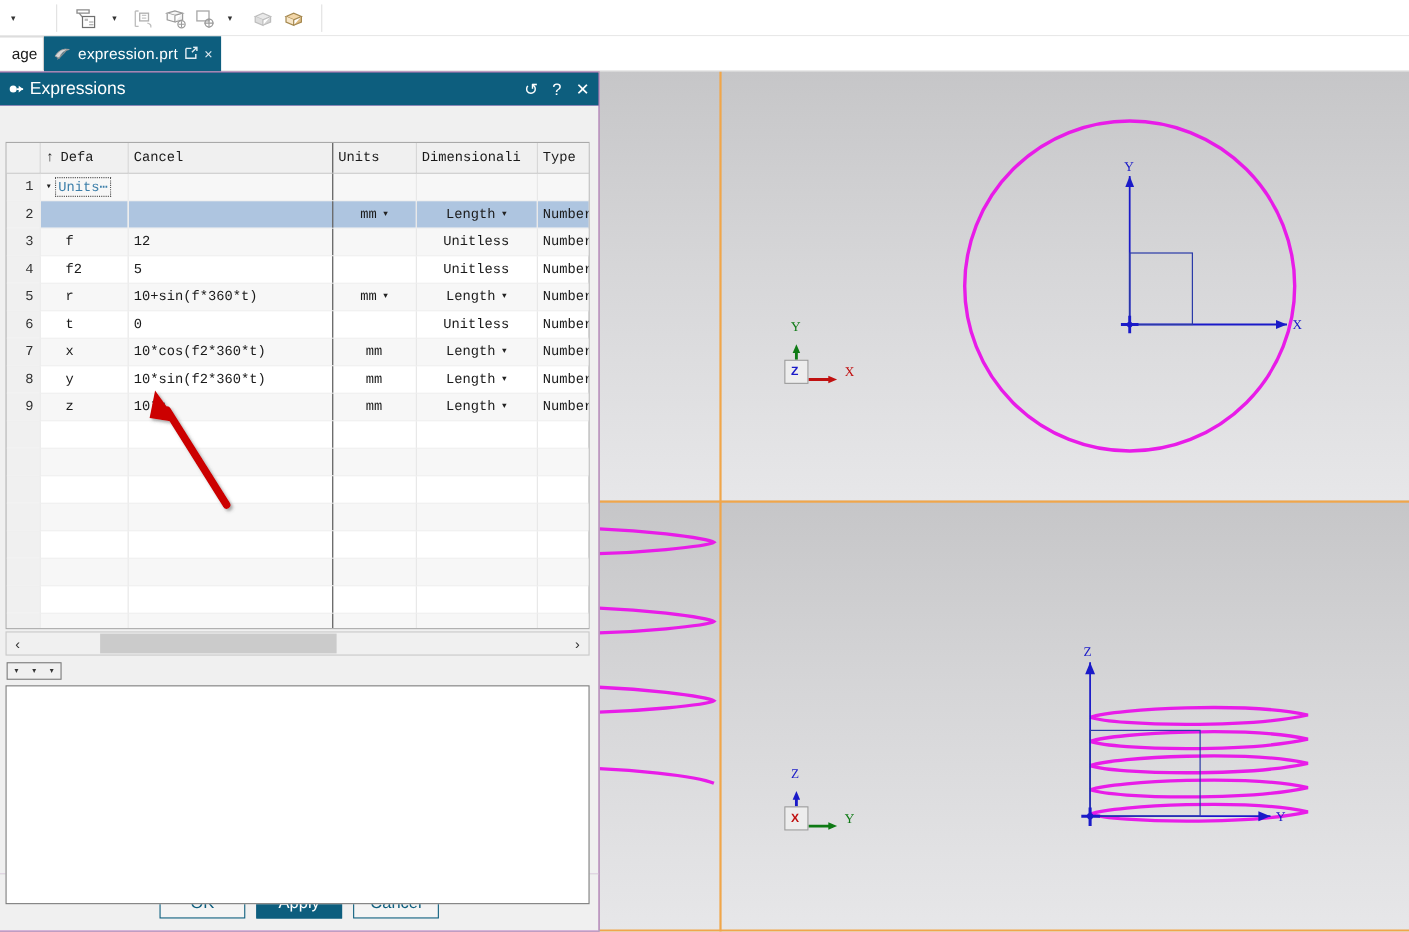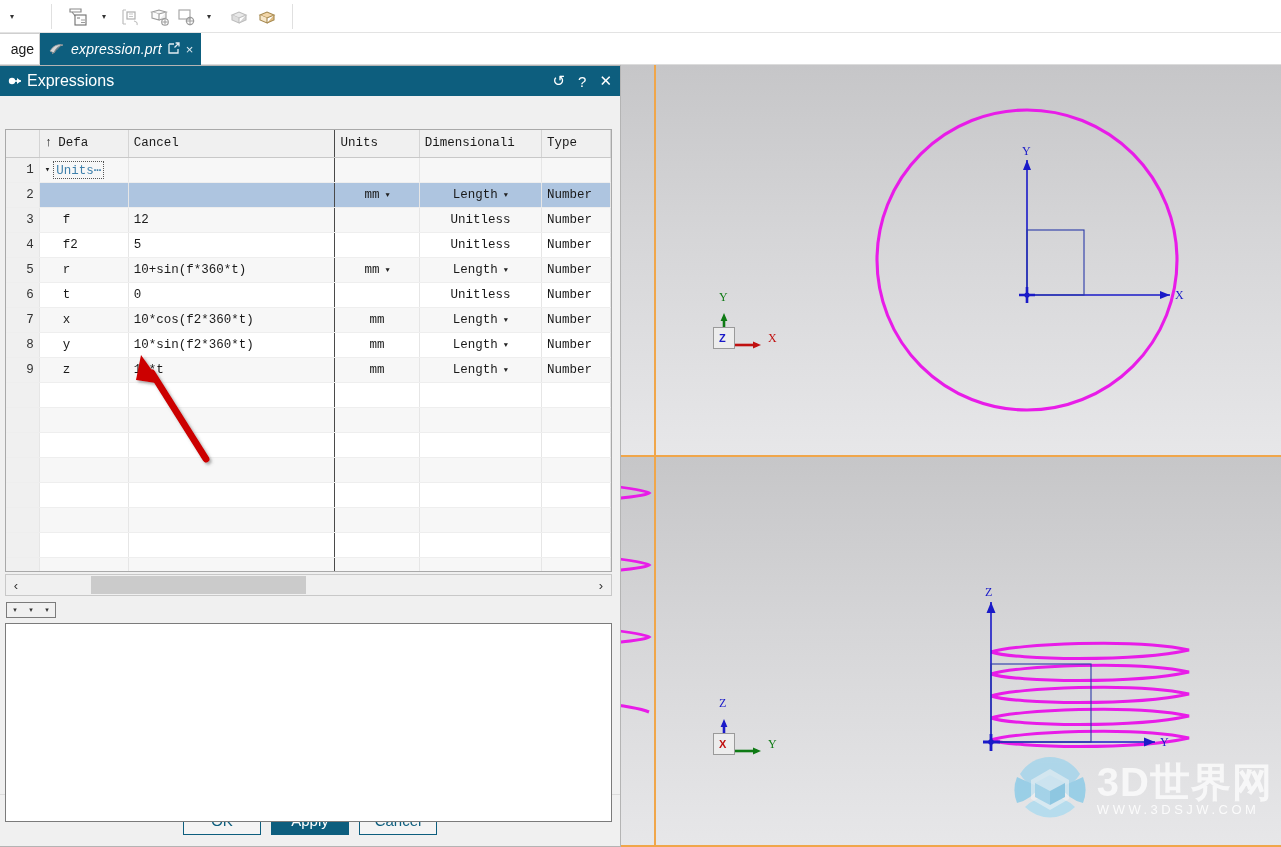--- a/index.html
+++ b/index.html
@@ -69,21 +69,21 @@
   
   .triad { position: absolute; width: 54px; height: 46px; }
   .triad .box {
     position: absolute; left: 0; bottom: 0; width: 22px; height: 22px;
     background: #ededed; border: 1px solid #9a9a9a;
   }
   .triad .glyph { position: absolute; left: 6px; bottom: 5px; font-size: 11px; font-weight: bold; }
 
   
   .dialog {
-    position: absolute; left: 0px; top: 65px; width: 621px; height: 782px;
+    position: absolute; left: 0px; top: 65px; width: 545px; height: 782px;
     background: #a21caf; border: 1px solid #b4b4b4; border-left: none;
     display: flex; flex-direction: column;
   }
   .dlg-title {
     height: 30px; background: #0d5e7e; color: #ffffff;
     display: flex; align-items: center; padding: 0 8px 0 6px; flex: 0 0 auto;
   }
   .dlg-title .t-icon { width: 16px; height: 16px; position: relative; margin-right: 5px; }
   .dlg-title .t-text { font-size: 16px; flex: 1 1 auto; }
   .dlg-title .t-btn { font-size: 15px; margin-left: 13px; color: #ffffff; }
@@ -235,21 +235,21 @@
     <div class="tab-prev">
       <span>age</span>
     </div>
     <div class="tab-active">
       <span class="tab-doc-icon">
         <svg width="16" height="15" viewBox="0 0 16 15">
           <path d="M1 9 q5 -8 13 -6 q-7 1 -9 8 z" fill="#d7d7d7" stroke="#9c9c9c" stroke-width="0.8"></path>
           <path d="M3 12 q4 -3 9 -9" stroke="#8f8f8f" stroke-width="1" fill="none"></path>
         </svg>
       </span>
-      <span style="letter-spacing:0.2px;font-style:italic;">expression.prt</span>
+      <span style="letter-spacing:0.2px;">expression.prt</span>
       <span class="tab-detach">
         <svg width="12" height="12" viewBox="0 0 12 12">
           <path d="M1 2 h5 M1 2 v9 h9 V7" stroke="#e2edf2" stroke-width="1.3" fill="none"></path>
           <path d="M6.5 5.5 L11 1 M7.6 1 H11 V4.4" stroke="#e2edf2" stroke-width="1.3" fill="none"></path>
         </svg>
       </span>
       <span class="tab-close">×</span>
     </div>
   </div>
 
@@ -334,38 +334,20 @@
         <span class="glyph red">X</span>
         <span class="axis-label blue" style="left:6px; top:-13px;">Z</span>
         <span class="axis-label green" style="left:55px; top:28px;">Y</span>
       </div>
     </div>
 
     <div class="vsplit"></div>
     <div class="hsplit"></div>
     <div class="gfx-bottom-line"></div>
 
-    <div class="watermark">
-      <svg width="78" height="72" viewBox="0 0 78 72">
-        <g opacity="0.62">
-          <path d="M39 4 a35 35 0 0 1 30 17 a35 35 0 0 1 -60 0 a35 35 0 0 1 30 -17 z" fill="#8fd0ee"></path>
-          <path d="M6 24 a35 35 0 0 0 0 26 a35 35 0 0 0 22 -16 z" fill="#6fc3e8"></path>
-          <path d="M72 24 a35 35 0 0 1 0 26 a35 35 0 0 1 -22 -16 z" fill="#6fc3e8"></path>
-          <path d="M14 54 a35 35 0 0 0 50 0 a35 35 0 0 0 -50 0 z" fill="#9ad8f2"></path>
-          <path d="M39 16 L58 27 L58 46 L39 57 L20 46 L20 27 Z" fill="#ffffff" opacity="0.55"></path>
-          <path d="M39 22 L54 30 L39 38 L24 30 Z" fill="#bfe5f7"></path>
-          <path d="M24 30 L39 38 L39 52 L24 44 Z" fill="#7ec9ea"></path>
-          <path d="M54 30 L39 38 L39 52 L54 44 Z" fill="#5bb6e0"></path>
-        </g>
-      </svg>
-      <div class="wm-text">
-        <span class="wm-main">3D世界网</span>
-        <span class="wm-sub">WWW.3DSJW.COM</span>
-      </div>
-    </div>
   </div>
 
   <div class="dialog">
 
     <div class="dlg-title">
       <span class="t-icon">
         <svg width="16" height="16" viewBox="0 0 16 16">
           <circle cx="6" cy="8" r="3.2" fill="#ffffff"></circle>
           <path d="M9 8 h6" stroke="#ffffff" stroke-width="1.6"></path>
           <path d="M15 8 l-4 -3 v6 z" fill="#ffffff"></path>

